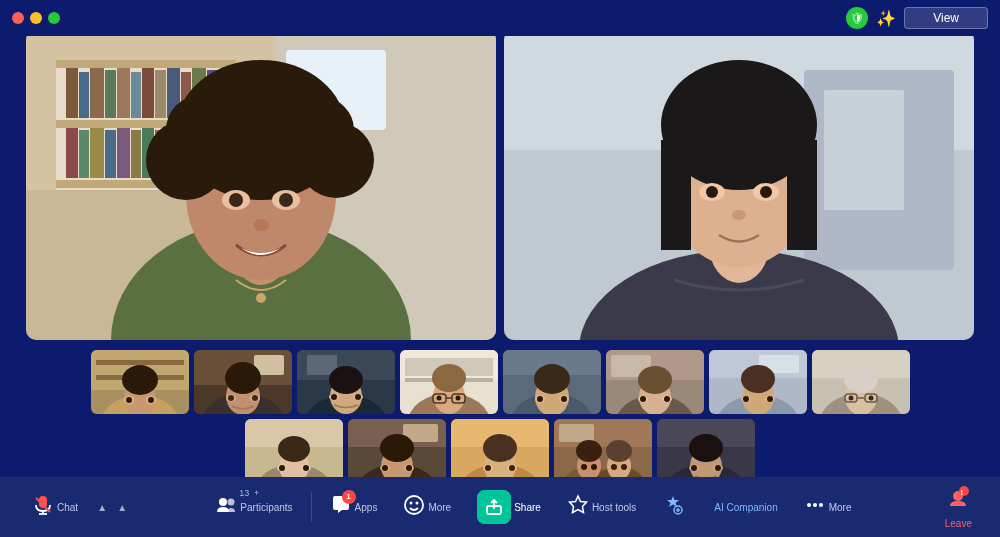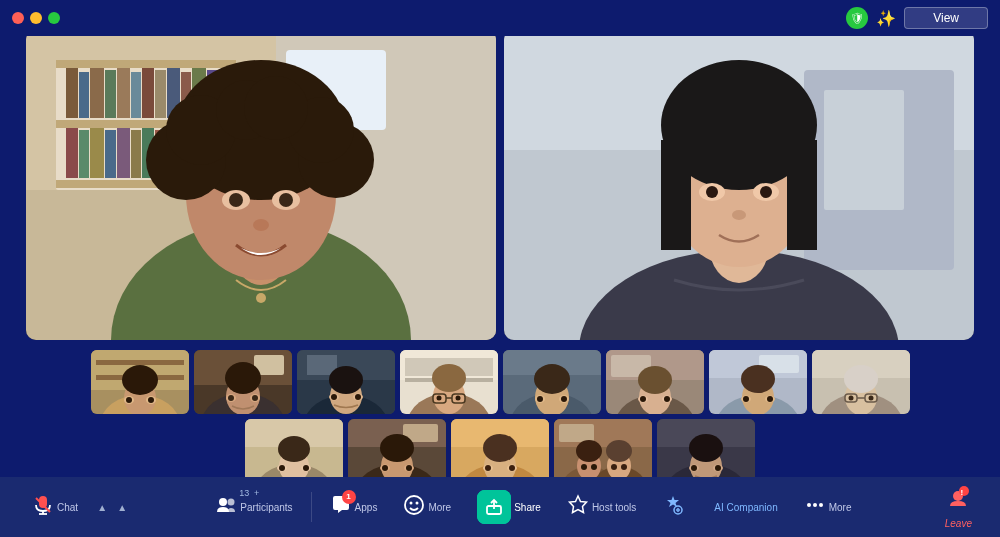--- a/index.html
+++ b/index.html
@@ -200,21 +200,20 @@
       cursor: pointer;
       padding: 4px 8px;
     }
     .leave-icon {
       font-size: 20px;
       color: #ff6060;
     }
     .leave-label {
       font-size: 10px;
       color: #ff6060;
-      font-style: italic;
     }
 
     .divider {
       width: 1px;
       height: 30px;
       background: rgba(255,255,255,0.15);
       margin: 0 4px;
     }
 
     .ai-icon {

